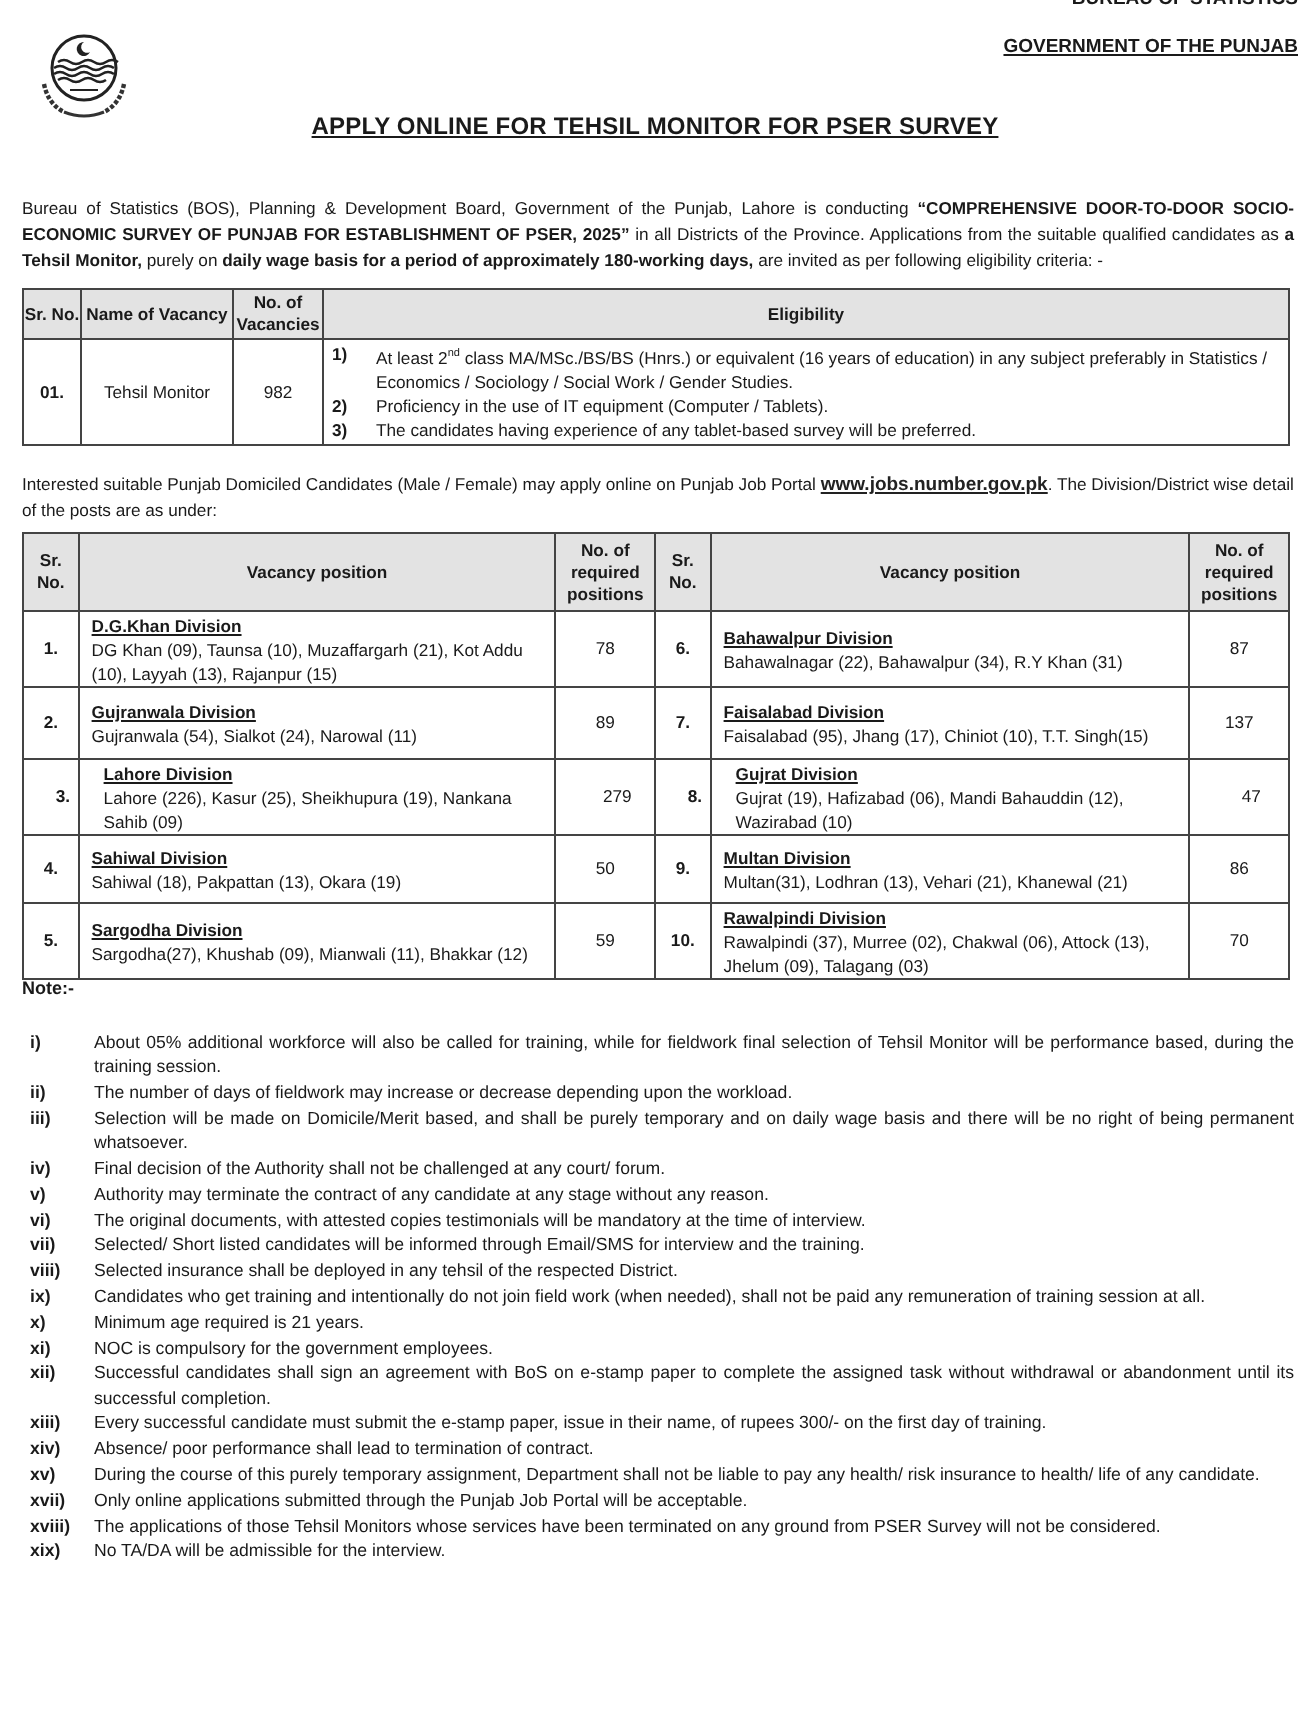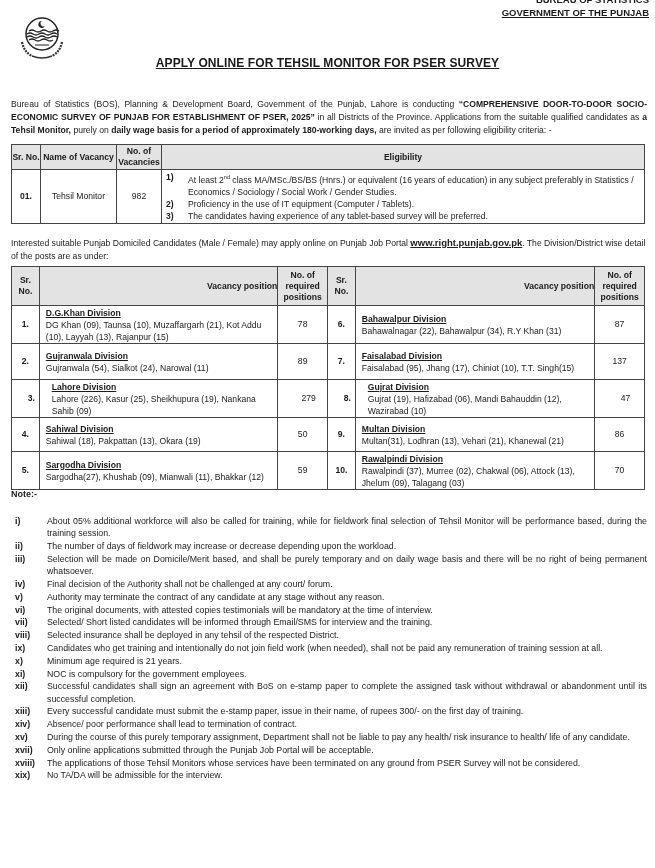--- a/index.html
+++ b/index.html
@@ -1,21 +1,21 @@
 <!DOCTYPE html>
 <html><head>
 <meta charset="utf-8">
 <style>
   * { box-sizing: border-box; margin: 0; padding: 0; }
   html, body { width: 655px; height: 868px; background: #ffffff; overflow: hidden; }
   body { font-family: "Liberation Sans", sans-serif; color: #1a1a1a; font-size: 9px; line-height: 1.25; position: relative; }
 
   .header-right { position: absolute; right: 6px; top: -4px; text-align: right; font-weight: bold; font-size: 9.5px; }
   .header-right .org1 { display: block; height: 10px; overflow: hidden; line-height: 8px; }
-  .header-right .org2 { display: block; text-decoration: underline; margin-top: 1px; }
+  .header-right .org2 { display: block; text-decoration: underline; margin-top: 12px; }
 
   .logo { position: absolute; left: 17px; top: 12px; width: 50px; height: 52px; }
 
   .title { position: absolute; left: 0; right: 0; top: 56px; text-align: center; font-weight: bold; font-size: 12px; text-decoration: underline; letter-spacing: 0.1px; }
 
   .intro { position: absolute; left: 11px; right: 8px; top: 98px; font-size: 8.6px; line-height: 13px; text-align: justify; }
   .intro b { font-weight: bold; }
 
   table { border-collapse: collapse; }
   .elig { position: absolute; left: 11px; top: 144px; width: 634px; font-size: 8.6px; }
@@ -29,21 +29,21 @@
   .crit-row { display: flex; line-height: 12px; }
   .crit-row .n { width: 22px; font-weight: bold; flex-shrink: 0; }
   .crit-row .t { flex: 1; }
   sup { font-size: 5.5px; }
 
   .interested { position: absolute; left: 11px; right: 8px; top: 236px; font-size: 8.6px; line-height: 13px; }
   .interested .link { font-weight: bold; text-decoration: underline; font-size: 9.5px; color: #222; }
 
   .posts { position: absolute; left: 11px; top: 266px; width: 634px; font-size: 8.6px; }
   .posts th, .posts td { border: 1px solid #444; }
-  .posts th { background: #e3e3e3; font-weight: bold; text-align: right; line-height: 11px; height: 39px; }
+  .posts th { background: #e3e3e3; font-weight: bold; text-align: center; line-height: 11px; height: 39px; }
   .posts td { vertical-align: middle; }
   .posts .sr { width: 28px; text-align: center; font-weight: bold; }
   .posts .pos { padding: 0 6px 0 6px; line-height: 12px; }
   .posts .pos1 { width: 243px; }
   .posts .pos2 { width: 244px; }
   .posts .num { width: 50px; text-align: center; }
   .posts .num2 { width: 50px; text-align: center; }
   .posts .div-name { font-weight: bold; text-decoration: underline; display: block; }
   .posts tr.r1 td { height: 38px; }
   .posts tr.r2 td { height: 36px; }
@@ -107,21 +107,21 @@
       </div>
       <div class="crit-row">
         <span class="n">3)</span>
         <span class="t">The candidates having experience of any tablet-based survey will be preferred.</span>
       </div>
     </td>
   </tr>
 </tbody>
   </table>
 
-<p class="interested"><span>Interested suitable Punjab Domiciled Candidates (Male / Female) may apply online on Punjab Job Portal </span><span class="link">www.right.punjab.gov.pk</span><span>. The Division/District wise detail of the posts are as under:</span></p>
+<p class="interested"><span>Interested suitable Punjab Domiciled Candidates (Male / Female) may apply online on Punjab Job Portal </span><span class="link">www.jobs.number.gov.pk</span><span>. The Division/District wise detail of the posts are as under:</span></p>
 
 <table class="posts">
   <tbody>
       <tr>
     <th class="sr">Sr. No.</th>
     <th class="pos1">Vacancy position</th>
     <th class="num">No. of required positions</th>
     <th class="sr">Sr. No.</th>
     <th class="pos2">Vacancy position</th>
     <th class="num2">No. of required positions</th>

